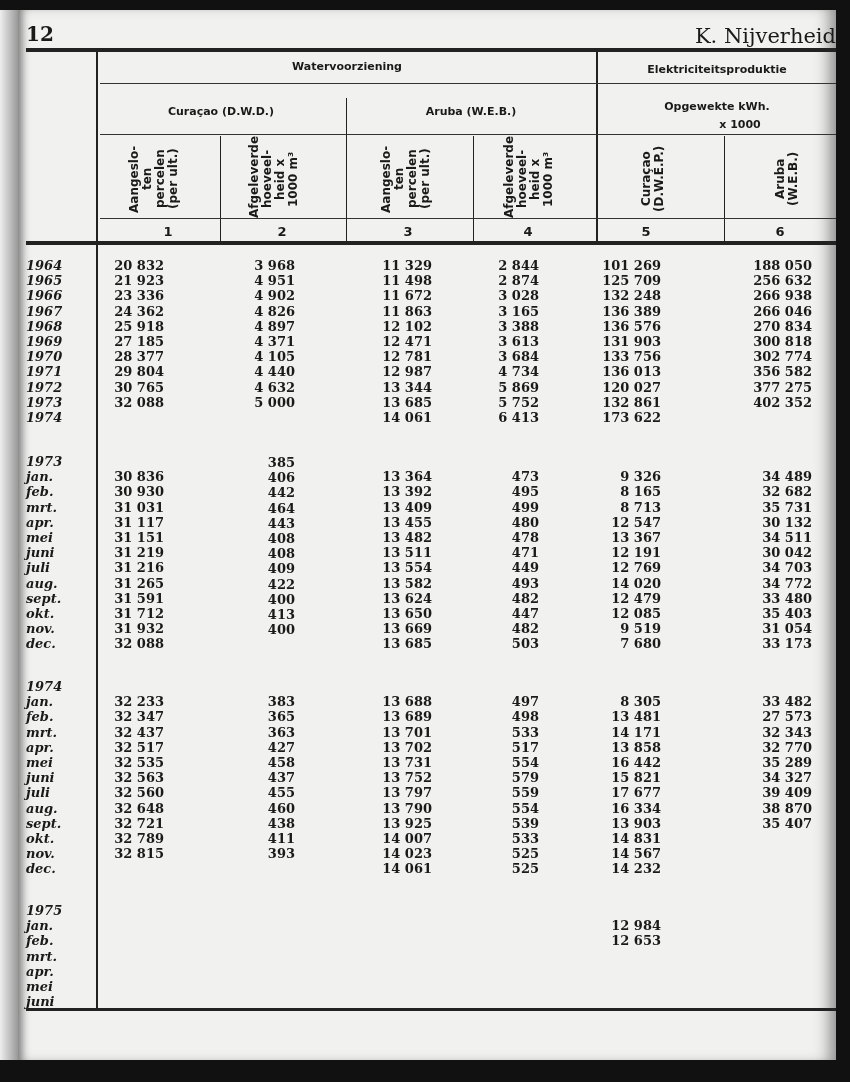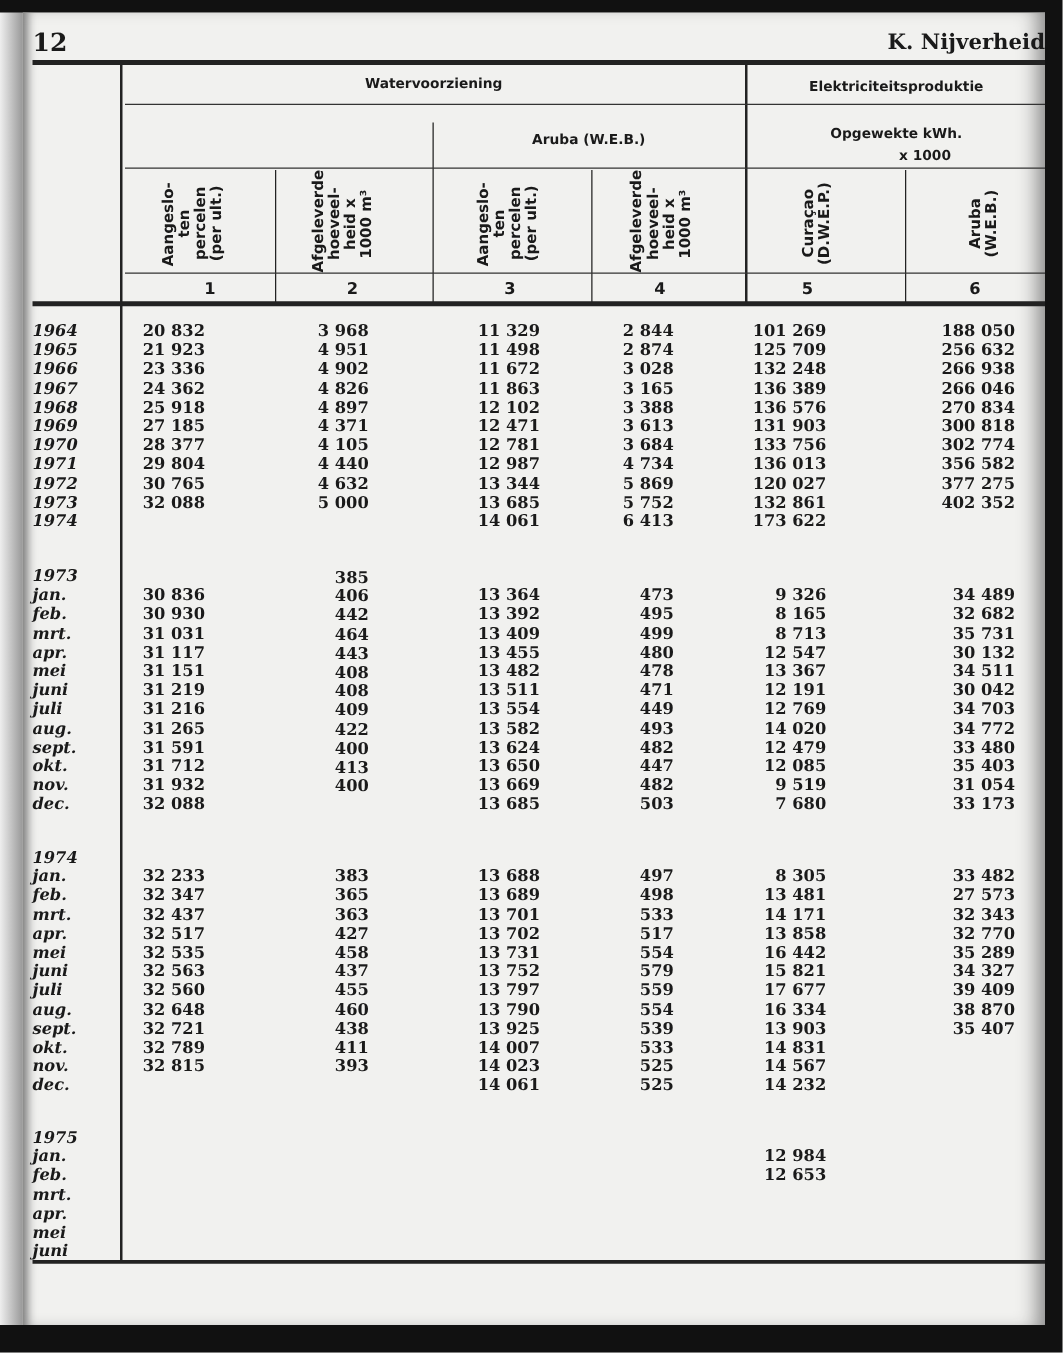--- a/index.html
+++ b/index.html
@@ -17,21 +17,21 @@
   .left-margin-strip {
     position:absolute; left:0; top:10px; width:18px; height:1050px;
     background:linear-gradient(to right,#eee,#999);
   }
   .page-num {
     position:absolute; left:8px; top:12px;
     font-family:"DejaVu Serif", serif; font-weight:bold; font-size:20px;
   }
   .chapter {
     position:absolute; right:0; top:14px;
-    font-family:"DejaVu Serif", serif; font-weight:bold; font-size:17px;
+    font-family:"DejaVu Serif", serif; font-weight:normal; font-size:21px;
   }
   .rule-thick { position:absolute; left:8px; right:0; height:4px; background:#222; }
   .rule { position:absolute; background:#333; }
   .vline { position:absolute; width:2px; background:#222; }
   .hdr {
     position:absolute; text-align:center;
     font-family:"DejaVu Sans", sans-serif; font-size:11px; font-weight:bold;
   }
   .vhdr {
     position:absolute;
@@ -63,20 +63,21 @@
   <div class="chapter">K.  Nijverheid</div>
 
   <div class="rule-thick" style="top:38px"></div>
   <div class="vline" style="left:78px;top:42px;height:958px"></div>
   <div class="vline" style="left:578px;top:42px;height:192px"></div>
 
   <div class="hdr" style="left:80px;width:498px;top:50px">Watervoorziening</div>
   <div class="hdr" style="left:580px;width:238px;top:53px">Elektriciteitsproduktie</div>
   <div class="rule" style="left:82px;width:736px;top:73px;height:1px"></div>
 
+  <div class="hdr" style="left:80px;width:246px;top:95px">Curaçao (D.W.D.)</div>
   <div class="hdr" style="left:328px;width:250px;top:95px">Aruba (W.E.B.)</div>
   <div class="hdr" style="left:580px;width:238px;top:90px">Opgewekte kWh.</div>
   <div class="hdr" style="left:580px;width:284px;top:108px">x 1000</div>
   <div class="vline" style="left:328px;top:88px;height:146px;width:1px"></div>
   <div class="rule" style="left:82px;width:736px;top:124px;height:1px"></div>
 
   <div class="vline" style="left:202px;top:126px;height:108px;width:1px"></div>
   <div class="vline" style="left:455px;top:126px;height:108px;width:1px"></div>
   <div class="vline" style="left:706px;top:126px;height:108px;width:1px"></div>
 

